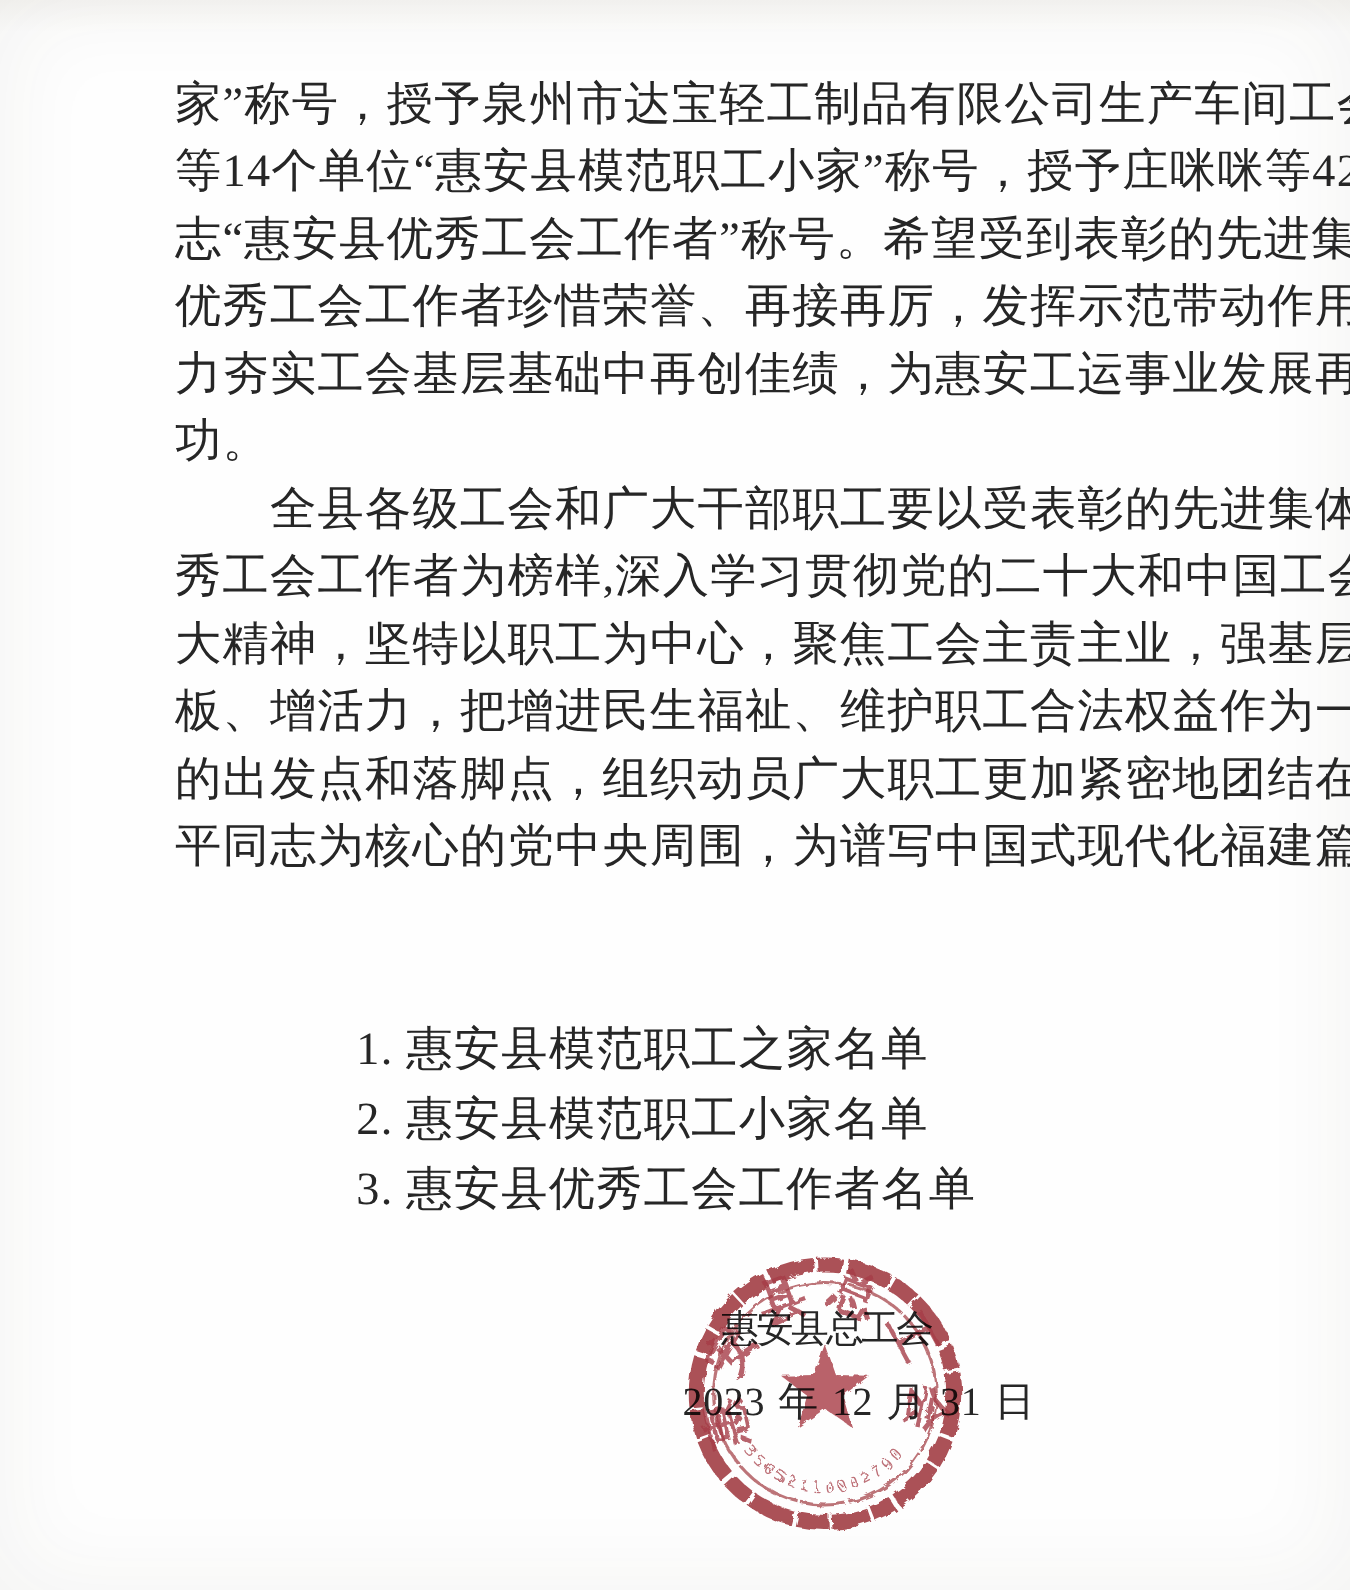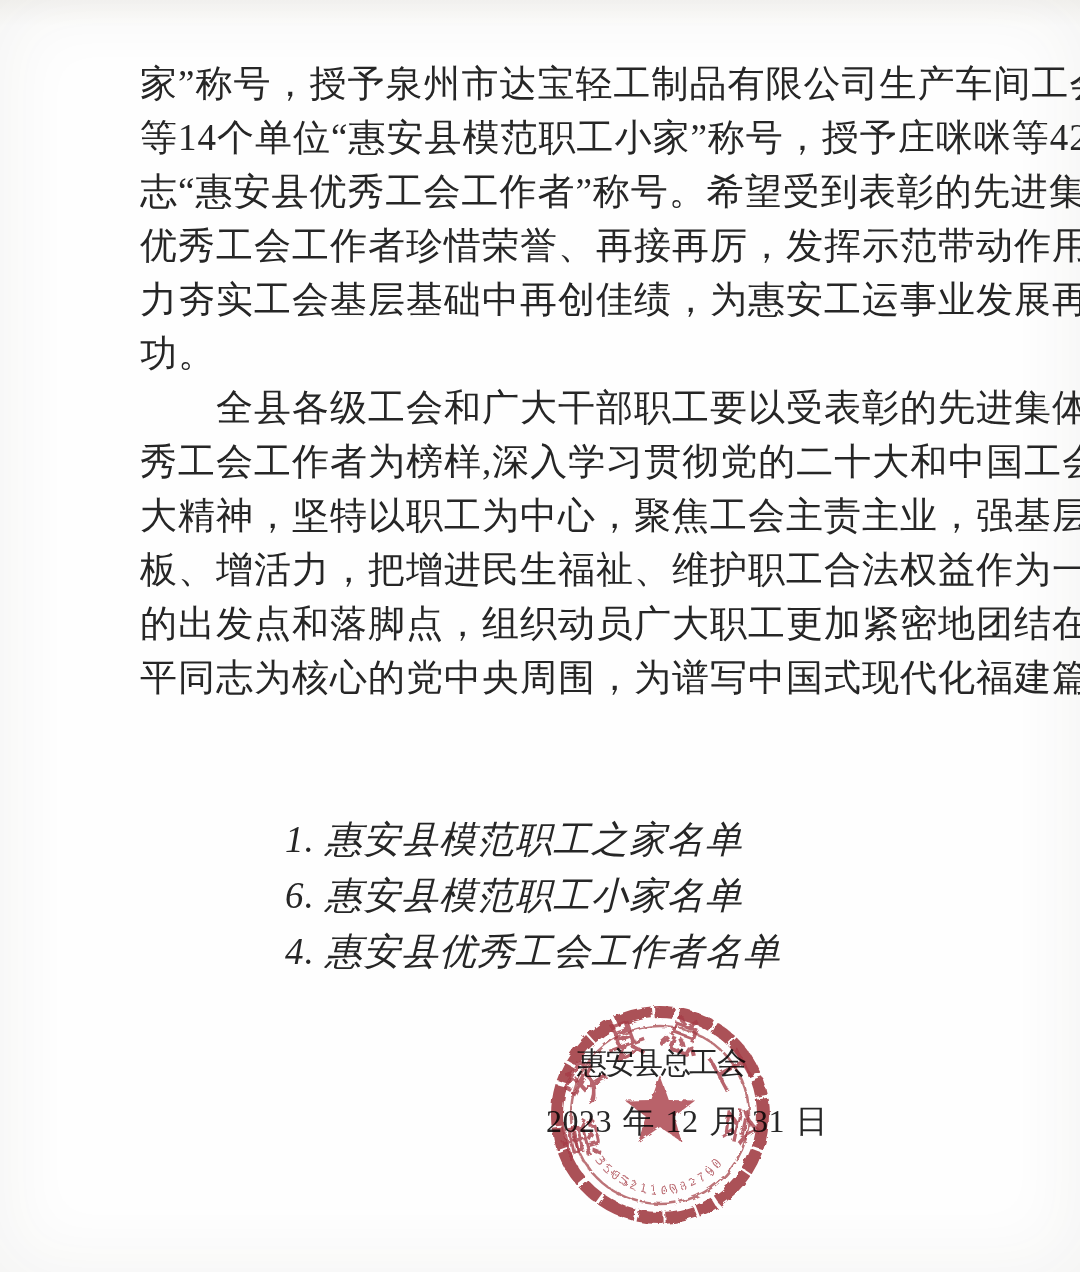--- a/index.html
+++ b/index.html
@@ -40,21 +40,20 @@
     position: absolute;
     left: 285px;
     top: 812px;
   }
   .attach-items .line {
     height: 56px;
     line-height: 56px;
     font-size: 37px;
     letter-spacing: 1px;
     white-space: nowrap;
-    font-style: italic;
   }
   .sign-org {
     position: absolute;
     left: 577px;
     top: 1043px;
     font-size: 30px;
     letter-spacing: -2px;
     white-space: nowrap;
     text-align: right;
   }
@@ -105,22 +104,22 @@
     <div class="line">秀工会工作者为榜样,深入学习贯彻党的二十大和中国工会十八</div>
     <div class="line">大精神，坚特以职工为中心，聚焦工会主责主业，强基层、补短</div>
     <div class="line">板、增活力，把增进民生福祉、维护职工合法权益作为一切工作</div>
     <div class="line">的出发点和落脚点，组织动员广大职工更加紧密地团结在以习近</div>
     <div class="line">平同志为核心的党中央周围，为谱写中国式现代化福建篇章贡献</div>
   </div>
 
 
   <div class="attach-items">
     <div class="line">1. 惠安县模范职工之家名单</div>
-    <div class="line">6. 惠安县模范职工小家名单</div>
-    <div class="line">4. 惠安县优秀工会工作者名单</div>
+    <div class="line">2. 惠安县模范职工小家名单</div>
+    <div class="line">3. 惠安县优秀工会工作者名单</div>
   </div>
 
   <div class="sign-org">惠安县总工会</div>
   <div class="sign-date">2023 年 12 月 31 日</div>
 
   <div class="seal">
     <svg viewBox="0 0 236 236" xmlns="http://www.w3.org/2000/svg">
       <defs>
         <filter id="ink" x="-15%" y="-15%" width="130%" height="130%">
           <feTurbulence type="fractalNoise" baseFrequency="0.12" numOctaves="3" seed="7" result="n"></feTurbulence>

